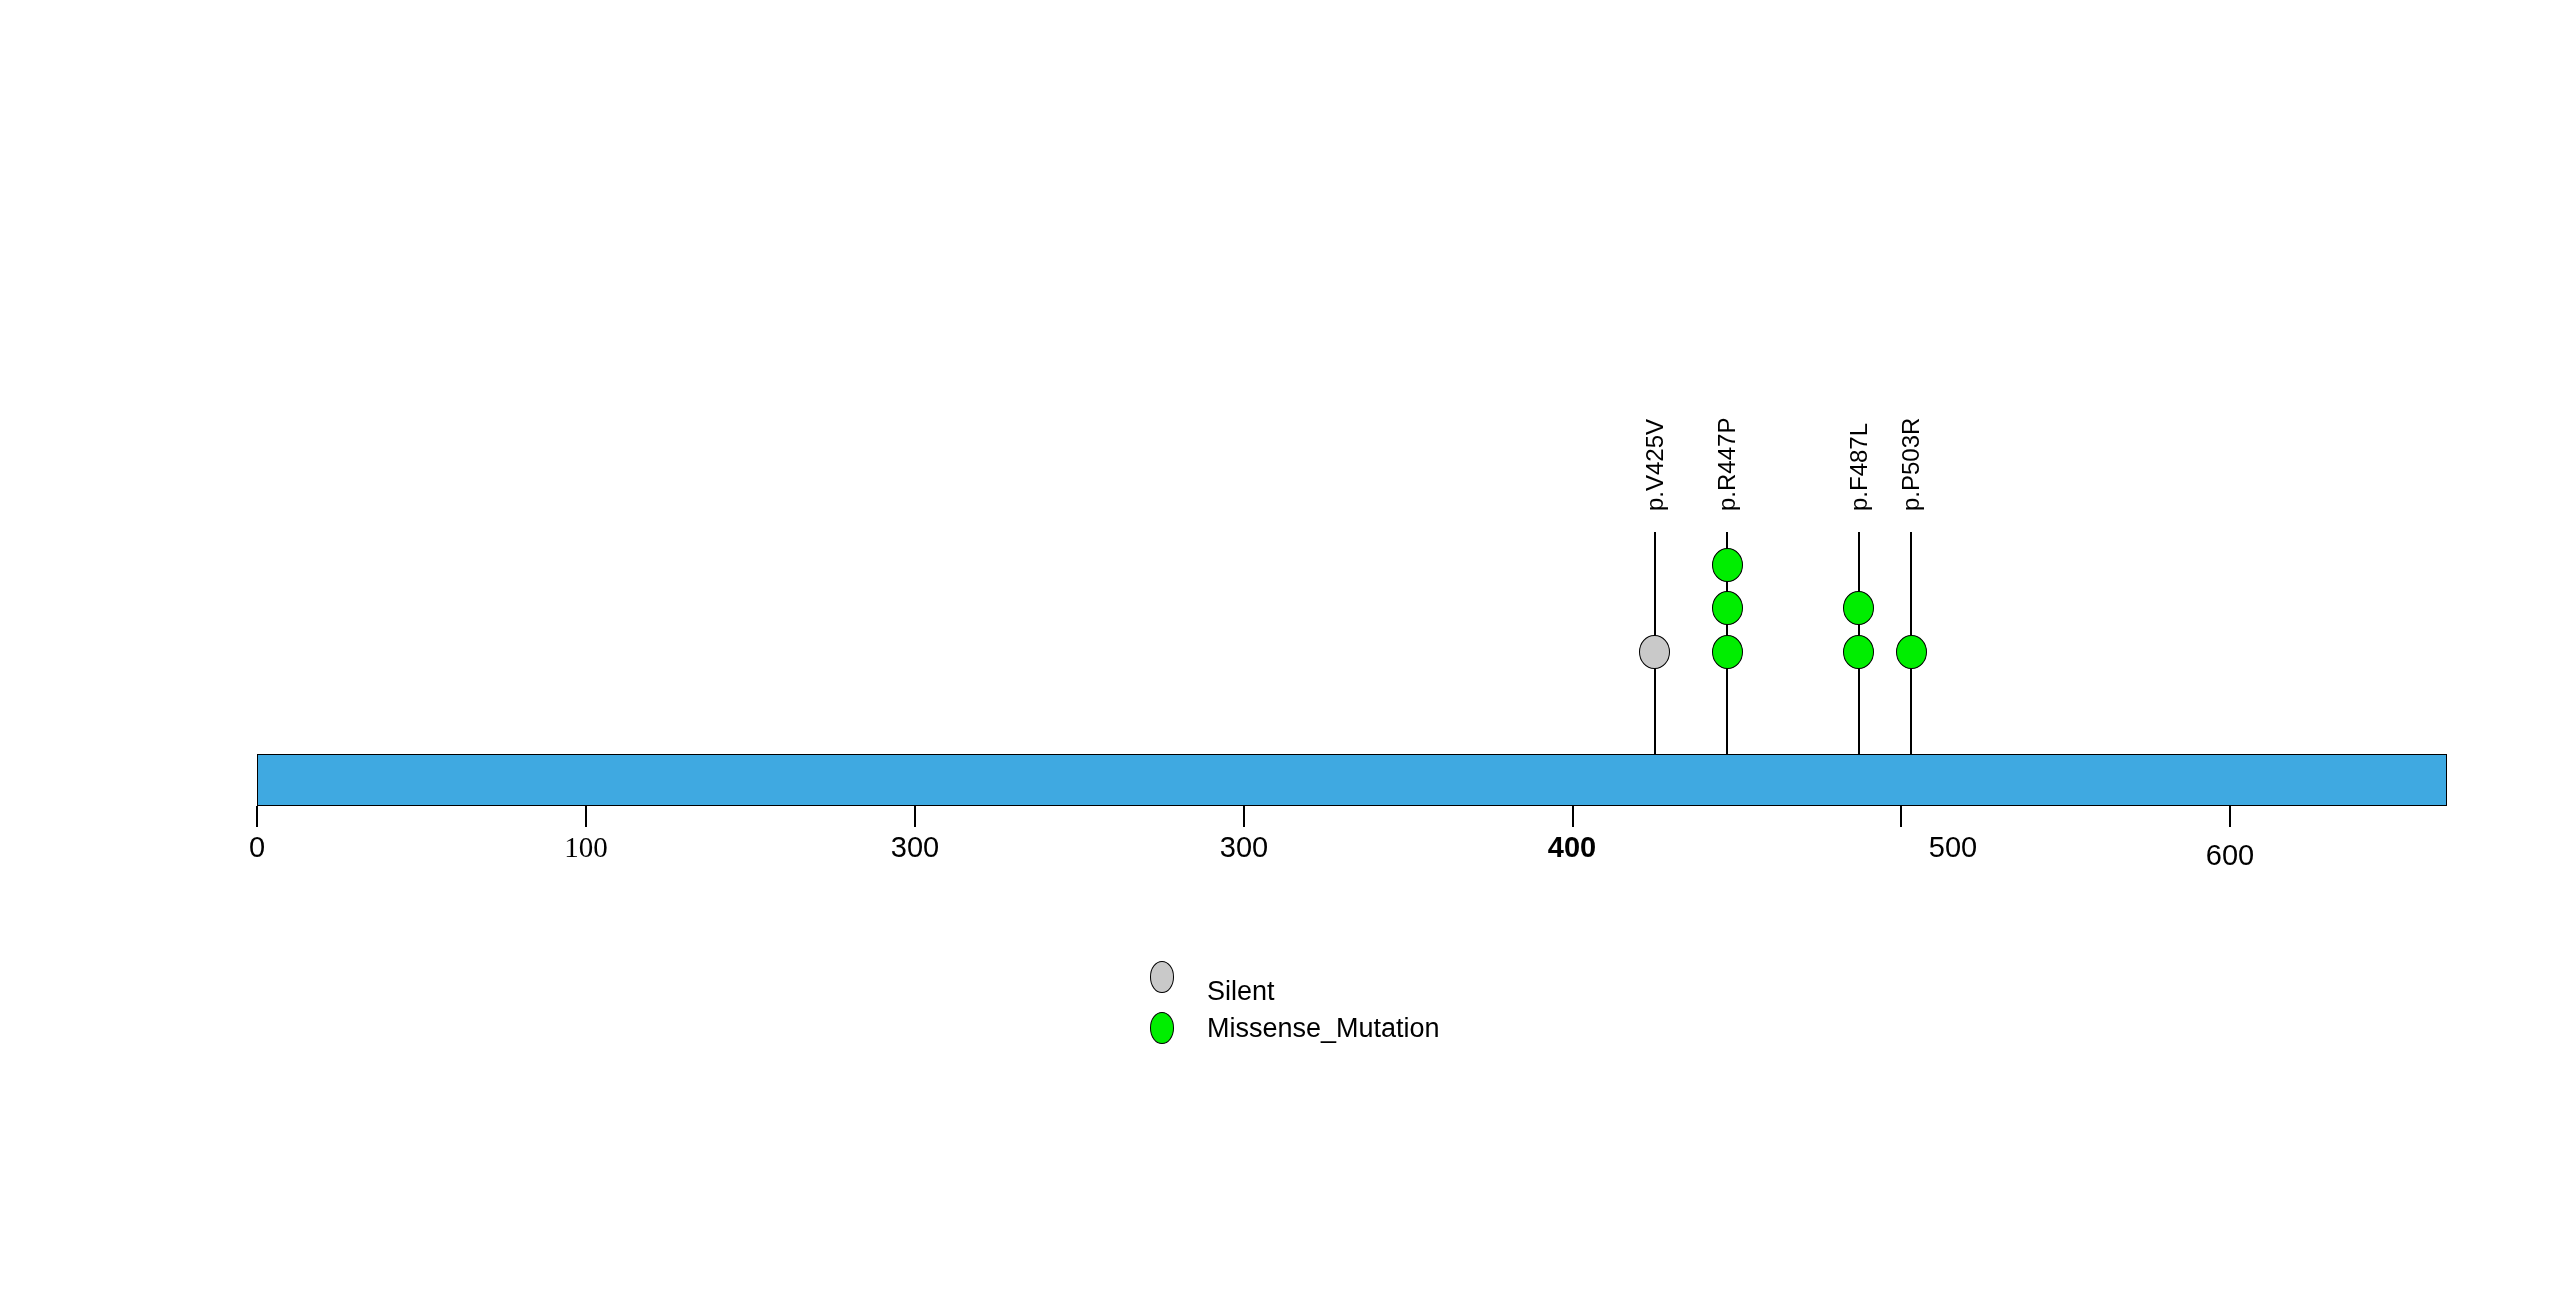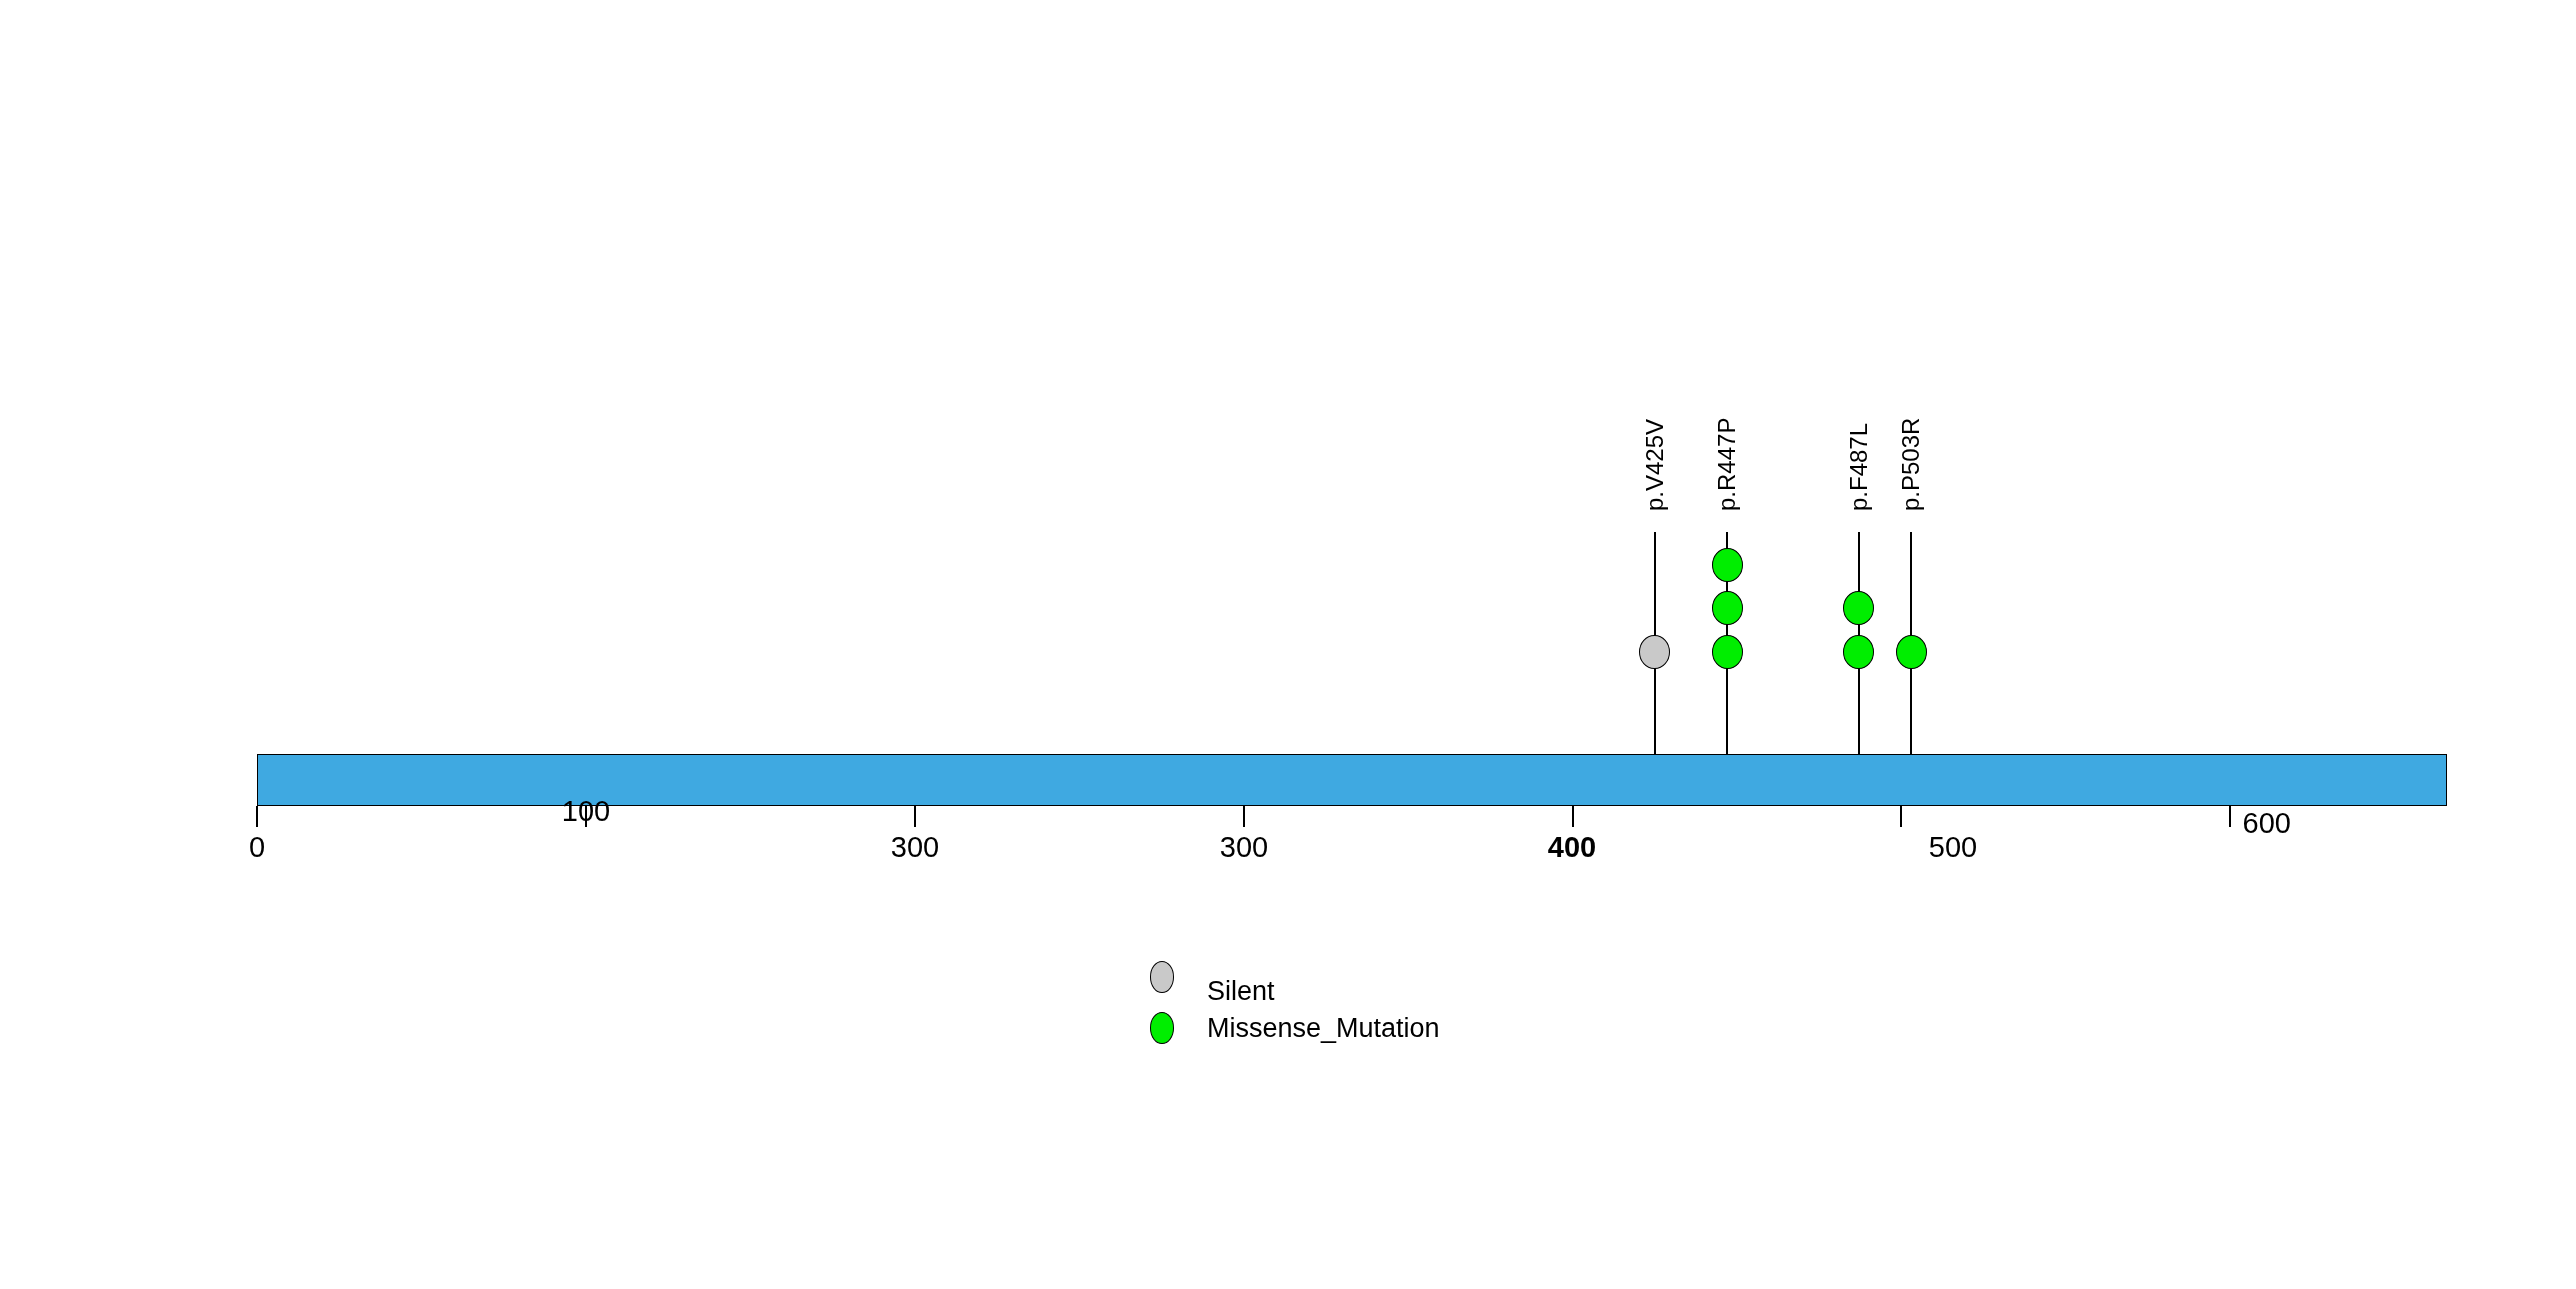--- a/index.html
+++ b/index.html
@@ -49,31 +49,31 @@
 <div id="canvas">
   <div id="plot">
       <div class="abs stem" style="left: 1654px; top: 532px; height: 222px;"></div>
       <div class="abs stem" style="left: 1726px; top: 532px; height: 222px;"></div>
       <div class="abs stem" style="left: 1858px; top: 532px; height: 222px;"></div>
       <div class="abs stem" style="left: 1910px; top: 532px; height: 222px;"></div>
       <div class="abs protein-bar" style="left: 257px; top: 754px; width: 2190px; height: 52px; background: rgb(63, 169, 225); border-color: rgb(0, 0, 0);"></div>
       <div class="abs tick-line" style="left: 256px; top: 806px; height: 20.6px;"></div>
       <div class="abs tick-label" style="left: 196px; top: 832px; width: 122px;">0</div>
       <div class="abs tick-line" style="left: 585px; top: 806px; height: 20.6px;"></div>
-      <div class="abs tick-label" style="left: 525px; top: 796px; width: 122px;">100</div>
+      <div class="abs tick-label" style="left: 525px; top: 832px; width: 122px; font-family: Liberation Serif, serif;">100</div>
       <div class="abs tick-line" style="left: 914px; top: 806px; height: 20.6px;"></div>
       <div class="abs tick-label" style="left: 854px; top: 832px; width: 122px;">300</div>
       <div class="abs tick-line" style="left: 1243px; top: 806px; height: 20.6px;"></div>
       <div class="abs tick-label" style="left: 1183px; top: 832px; width: 122px;">300</div>
       <div class="abs tick-line" style="left: 1572px; top: 806px; height: 20.6px;"></div>
       <div class="abs tick-label" style="left: 1511px; top: 832px; width: 122px; font-weight: bold;">400</div>
       <div class="abs tick-line" style="left: 1900px; top: 806px; height: 20.6px;"></div>
       <div class="abs tick-label" style="left: 1892px; top: 832px; width: 122px;">500</div>
       <div class="abs tick-line" style="left: 2229px; top: 806px; height: 20.6px;"></div>
-      <div class="abs tick-label" style="left: 2169px; top: 808px; width: 122px; text-align: right;">600</div>
+      <div class="abs tick-label" style="left: 2169px; top: 840px; width: 122px;">600</div>
       <div class="abs lollipop-circle" style="left: 1639px; top: 635px; width: 30.5px; height: 34px; background: rgb(201, 201, 201);"></div>
       <div class="abs mut-label" style="left: 1641px; top: 511px;">p.V425V</div>
       <div class="abs lollipop-circle" style="left: 1712px; top: 635px; width: 30.5px; height: 34px; background: rgb(0, 238, 0);"></div>
       <div class="abs lollipop-circle" style="left: 1712px; top: 591px; width: 30.5px; height: 34px; background: rgb(0, 238, 0);"></div>
       <div class="abs lollipop-circle" style="left: 1712px; top: 548px; width: 30.5px; height: 34px; background: rgb(0, 238, 0);"></div>
       <div class="abs mut-label" style="left: 1713px; top: 511px;">p.R447P</div>
       <div class="abs lollipop-circle" style="left: 1843px; top: 635px; width: 30.5px; height: 34px; background: rgb(0, 238, 0);"></div>
       <div class="abs lollipop-circle" style="left: 1843px; top: 591px; width: 30.5px; height: 34px; background: rgb(0, 238, 0);"></div>
       <div class="abs mut-label" style="left: 1845px; top: 511px;">p.F487L</div>
       <div class="abs lollipop-circle" style="left: 1896px; top: 635px; width: 30.5px; height: 34px; background: rgb(0, 238, 0);"></div>

